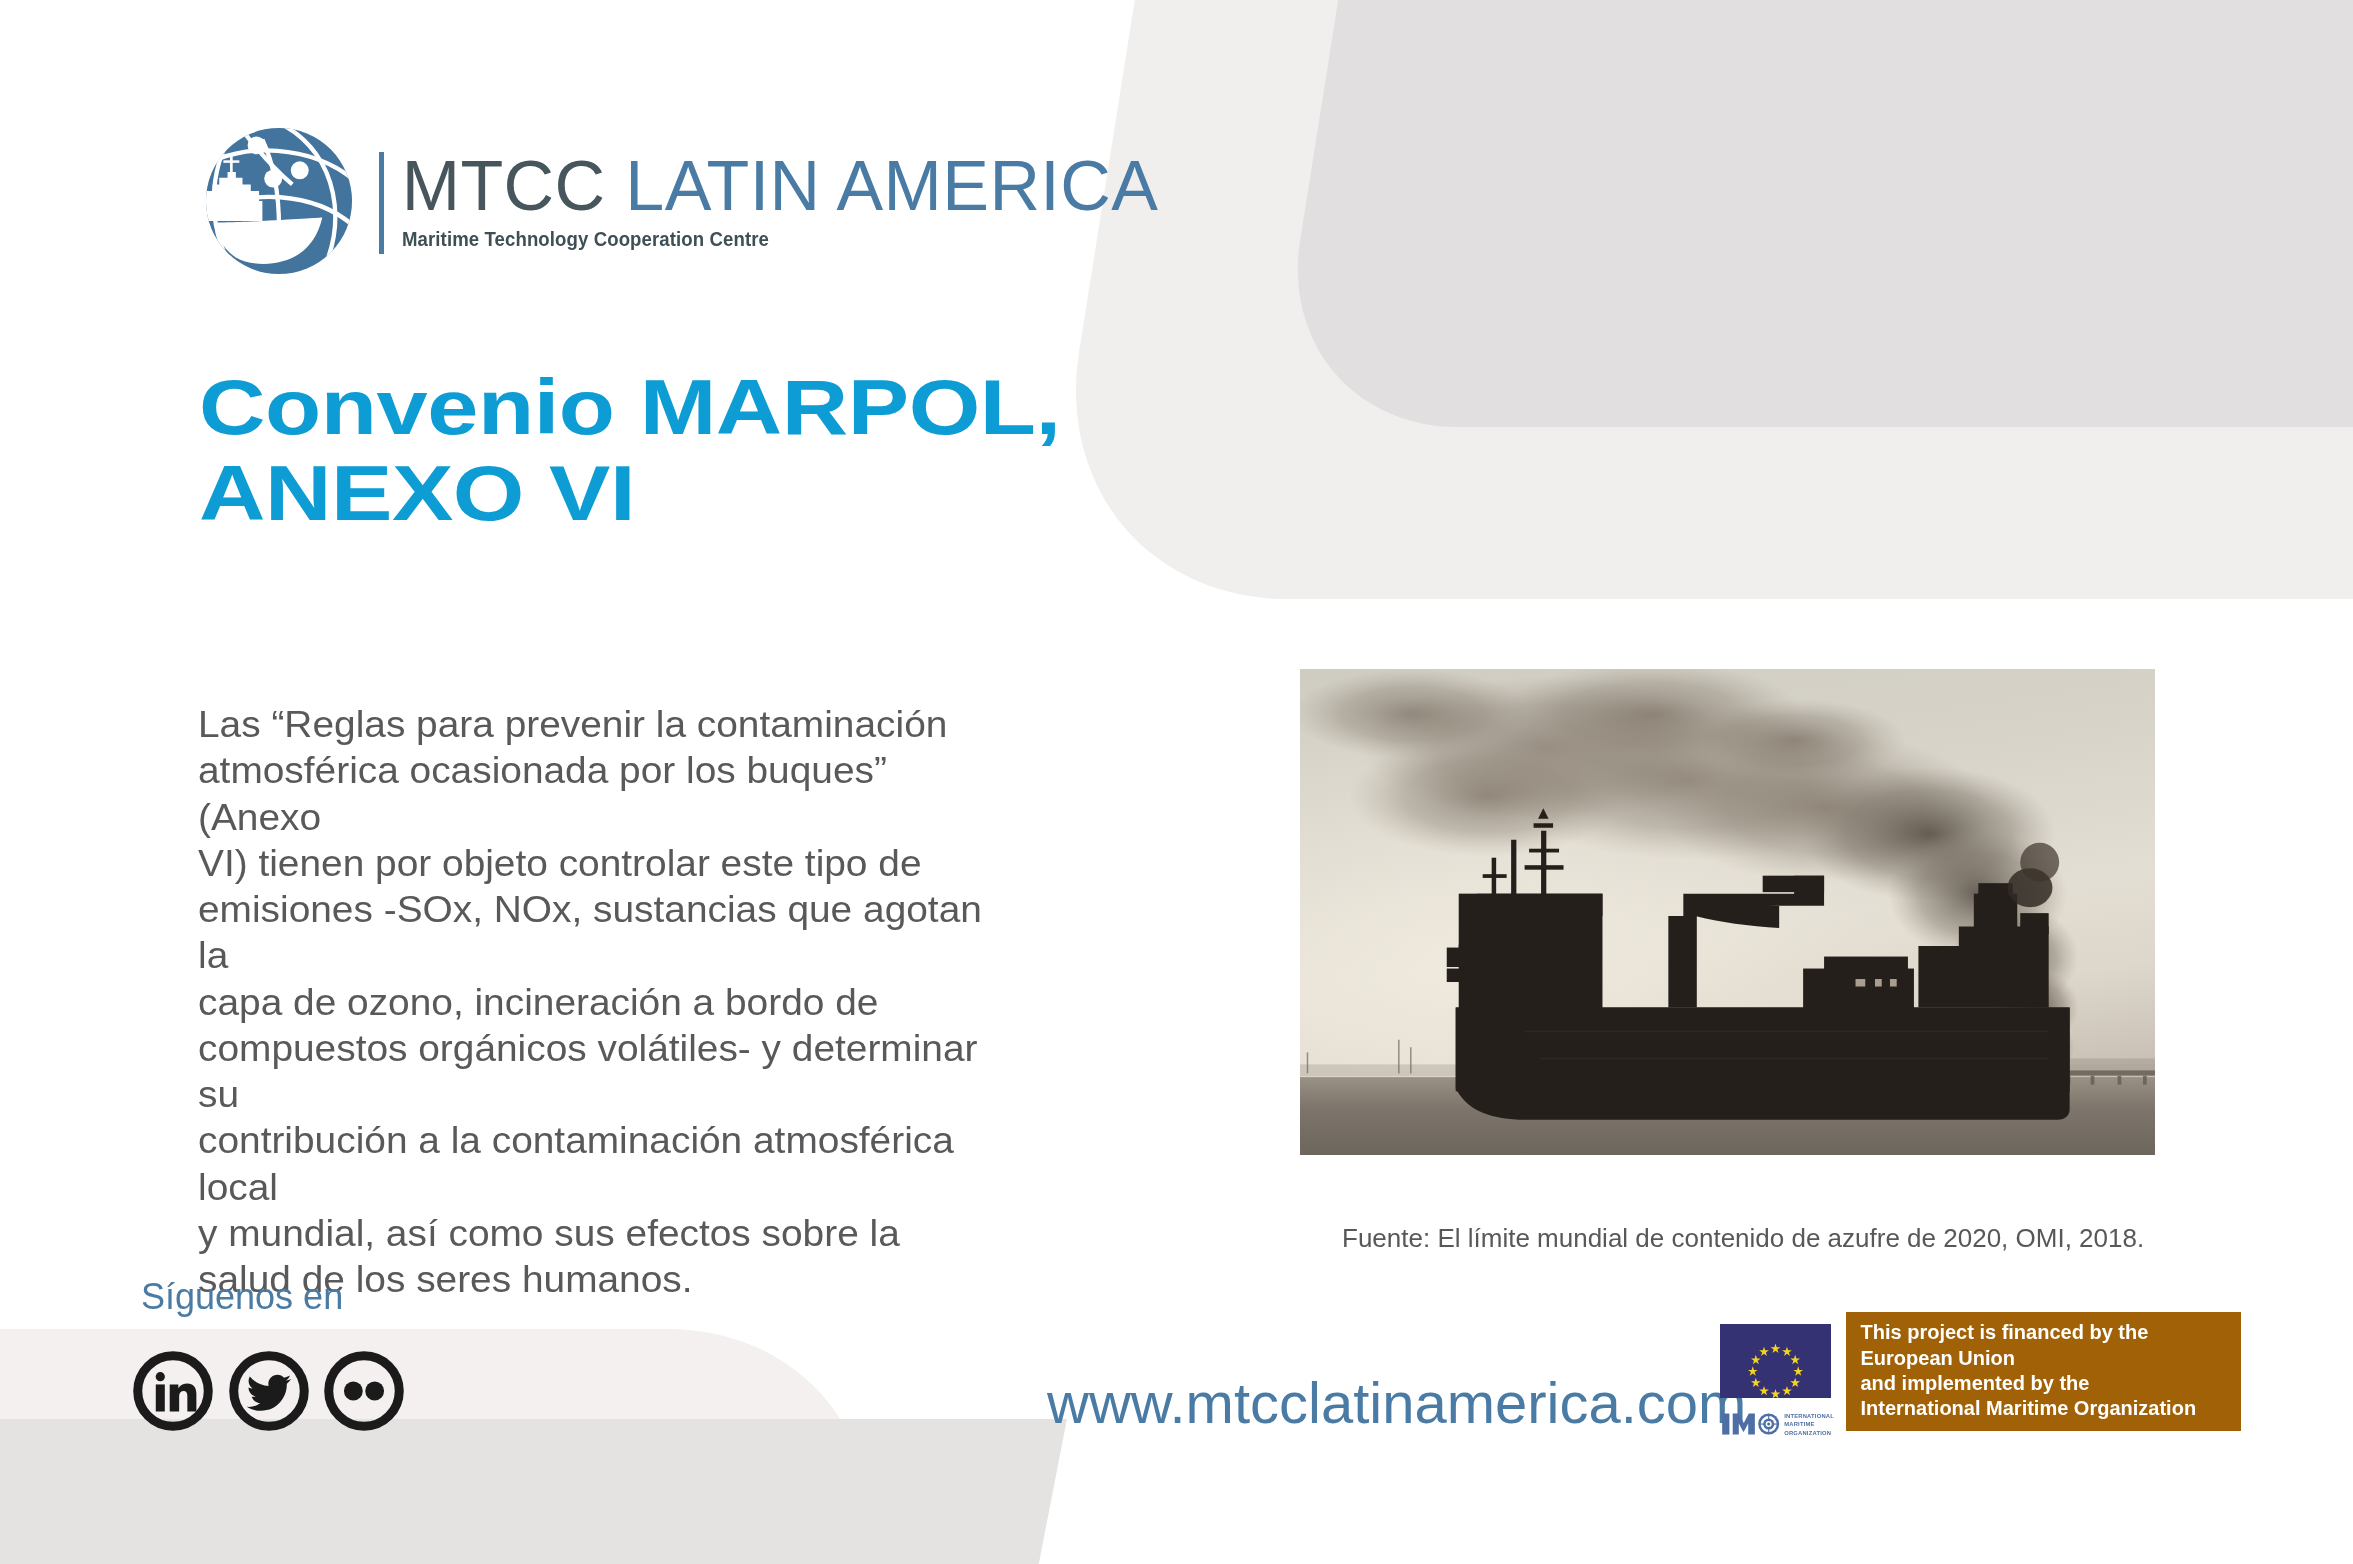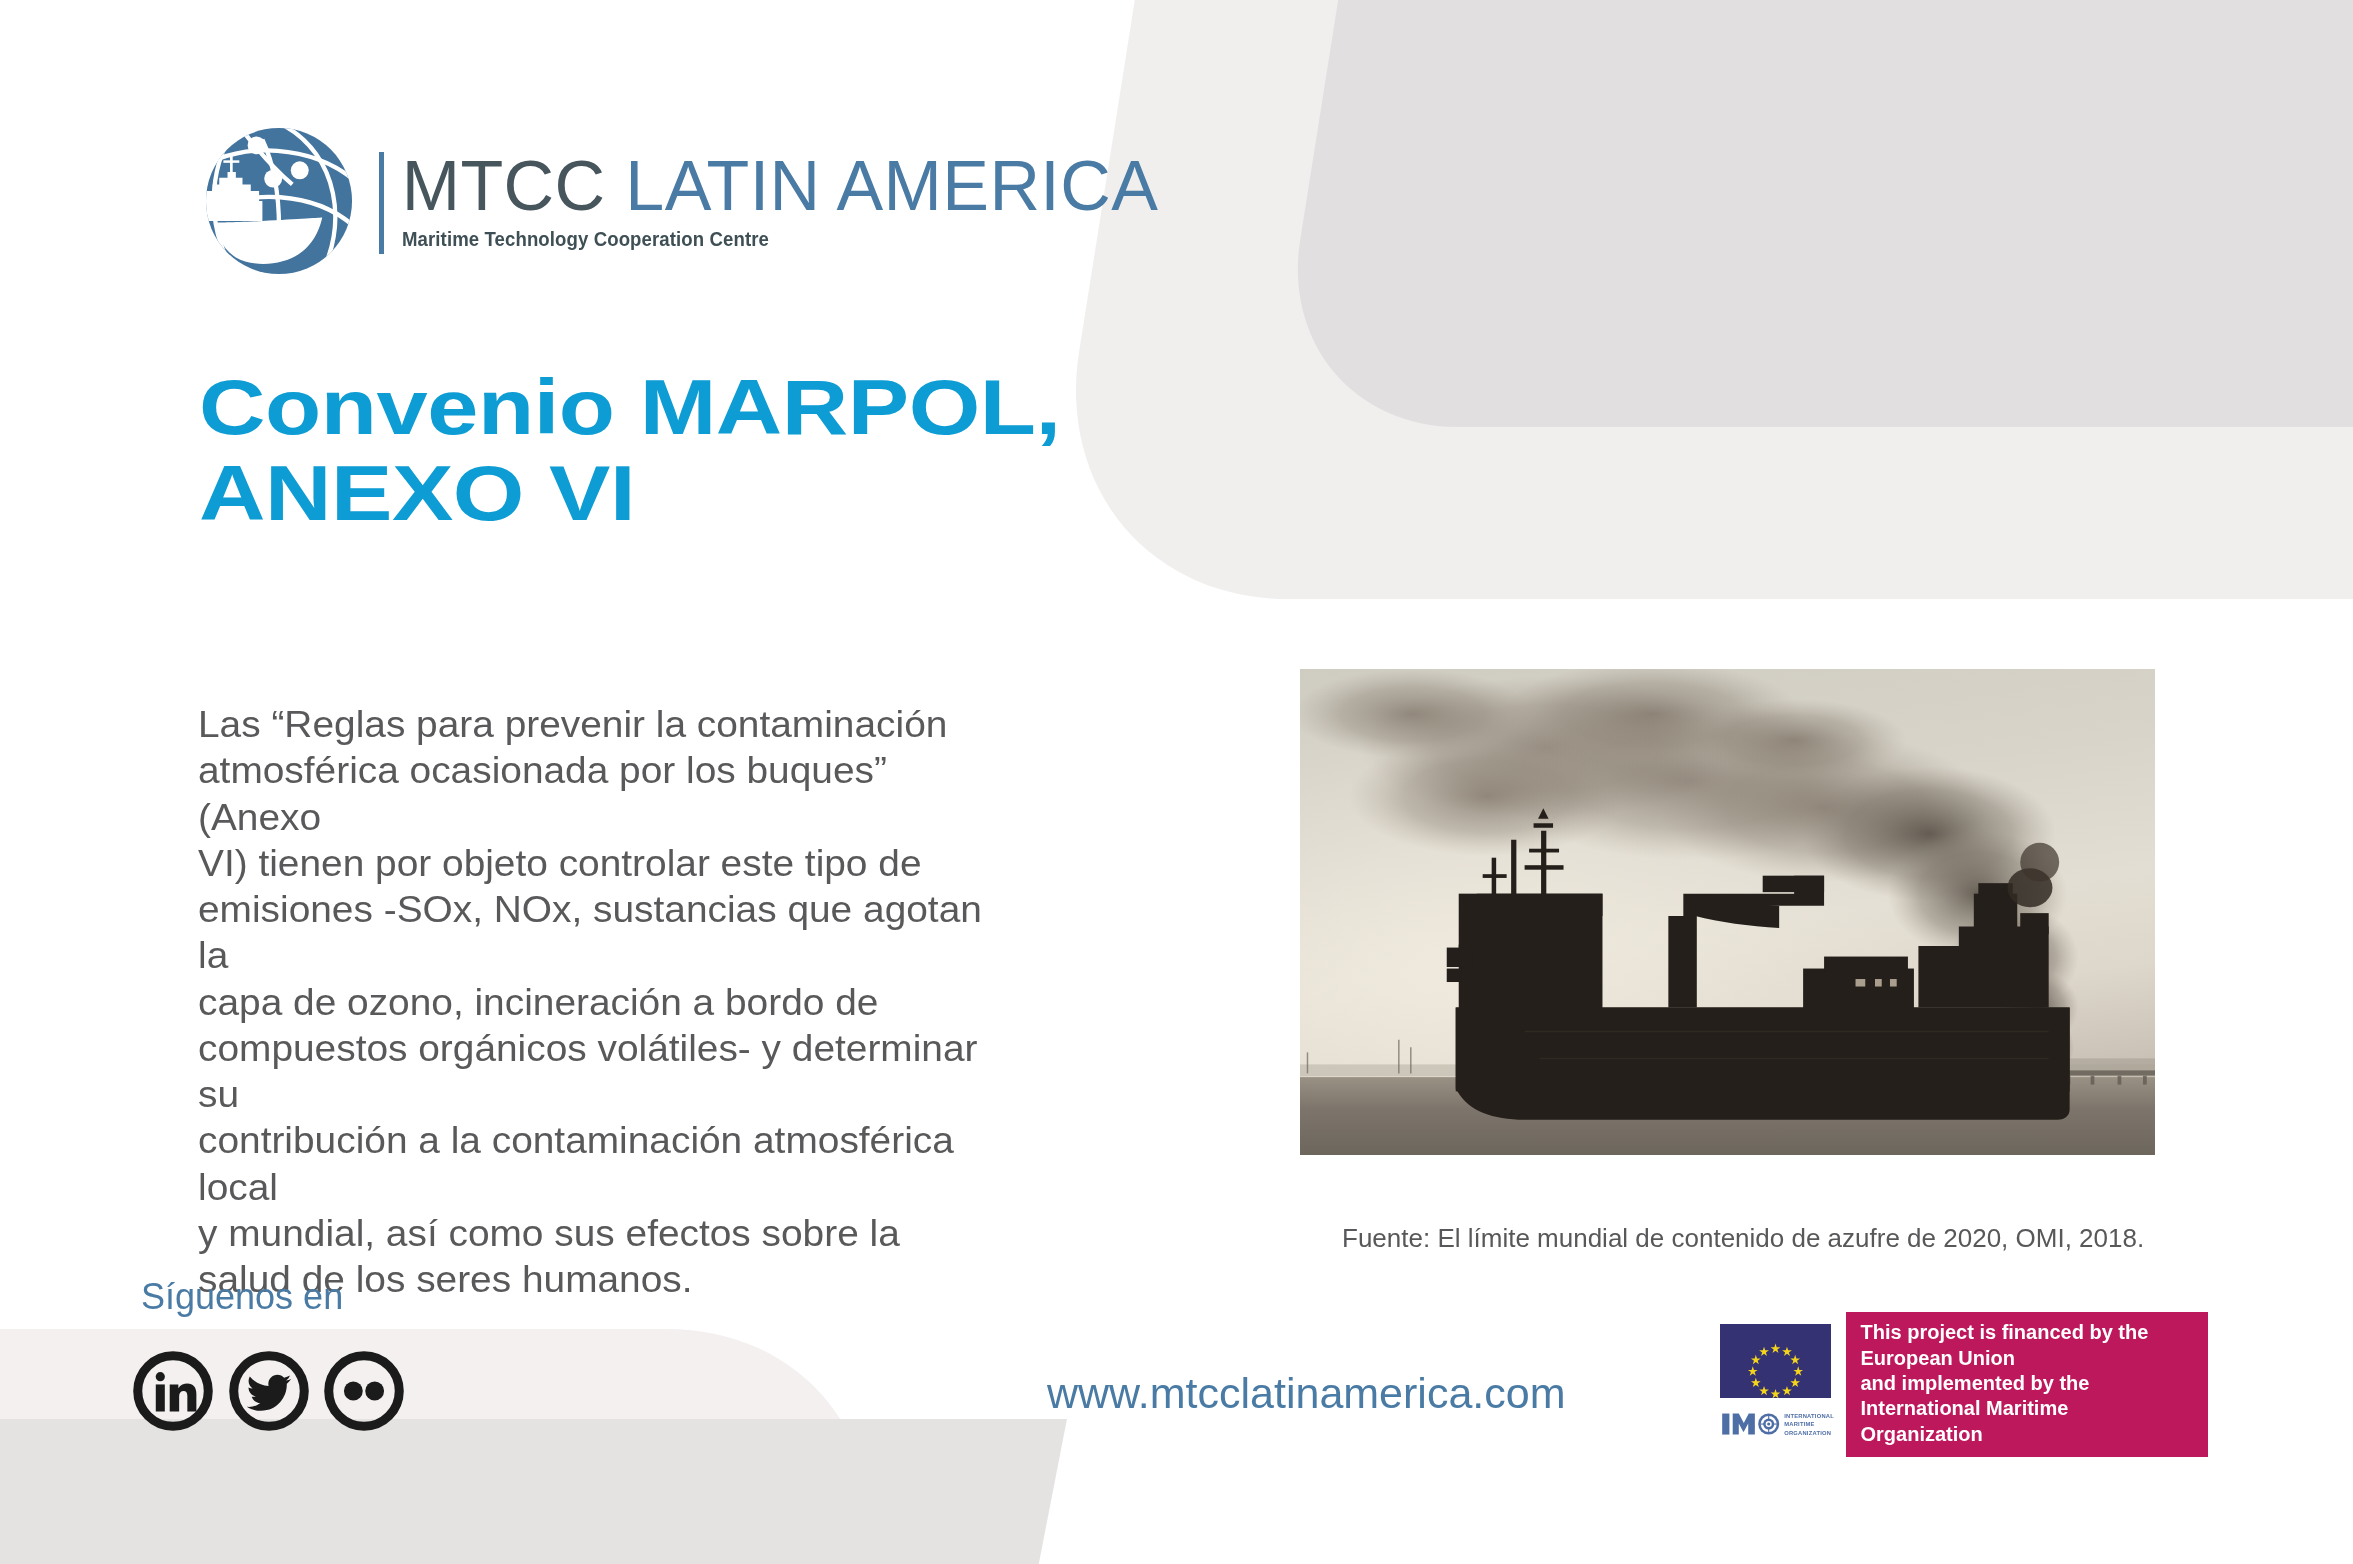--- a/index.html
+++ b/index.html
@@ -189,21 +189,21 @@
     height: 82px;
     flex: 0 0 auto;
   }
 
   
   .website {
     position: absolute;
     left: 1047px;
     top: 1369px;
     color: #4a7ba5;
-    font-size: 43px;
+    font-size: 58px;
     font-family: "Liberation Sans", sans-serif;
     white-space: nowrap;
   }
 
   
   .funding {
     position: absolute;
     left: 1720px;
     top: 1312px;
     display: flex;
@@ -219,29 +219,29 @@
     height: 74px;
     display: block;
   }
   .imo-logo {
     width: 114px;
     height: 31px;
     display: block;
     margin-top: 9.7px;
   }
   .funding-text {
-    background: #be185d;
+    background: #a16207;
     color: #ffffff;
     padding: 8.2px 12px 9.7px 15px;
     margin-left: 7.5px;
     font-size: 20px;
     line-height: 1.27;
     white-space: pre-line;
     font-family: "Liberation Sans", sans-serif;
-    width: 362px;
+    width: 395px;
     box-sizing: border-box;
     font-weight: bold;
   }
 </style>
 </head>
 <body>
 
 <div class="bg-layer">
   <div class="bg-tr-outer"></div>
   <div class="bg-tr-inner"></div>

